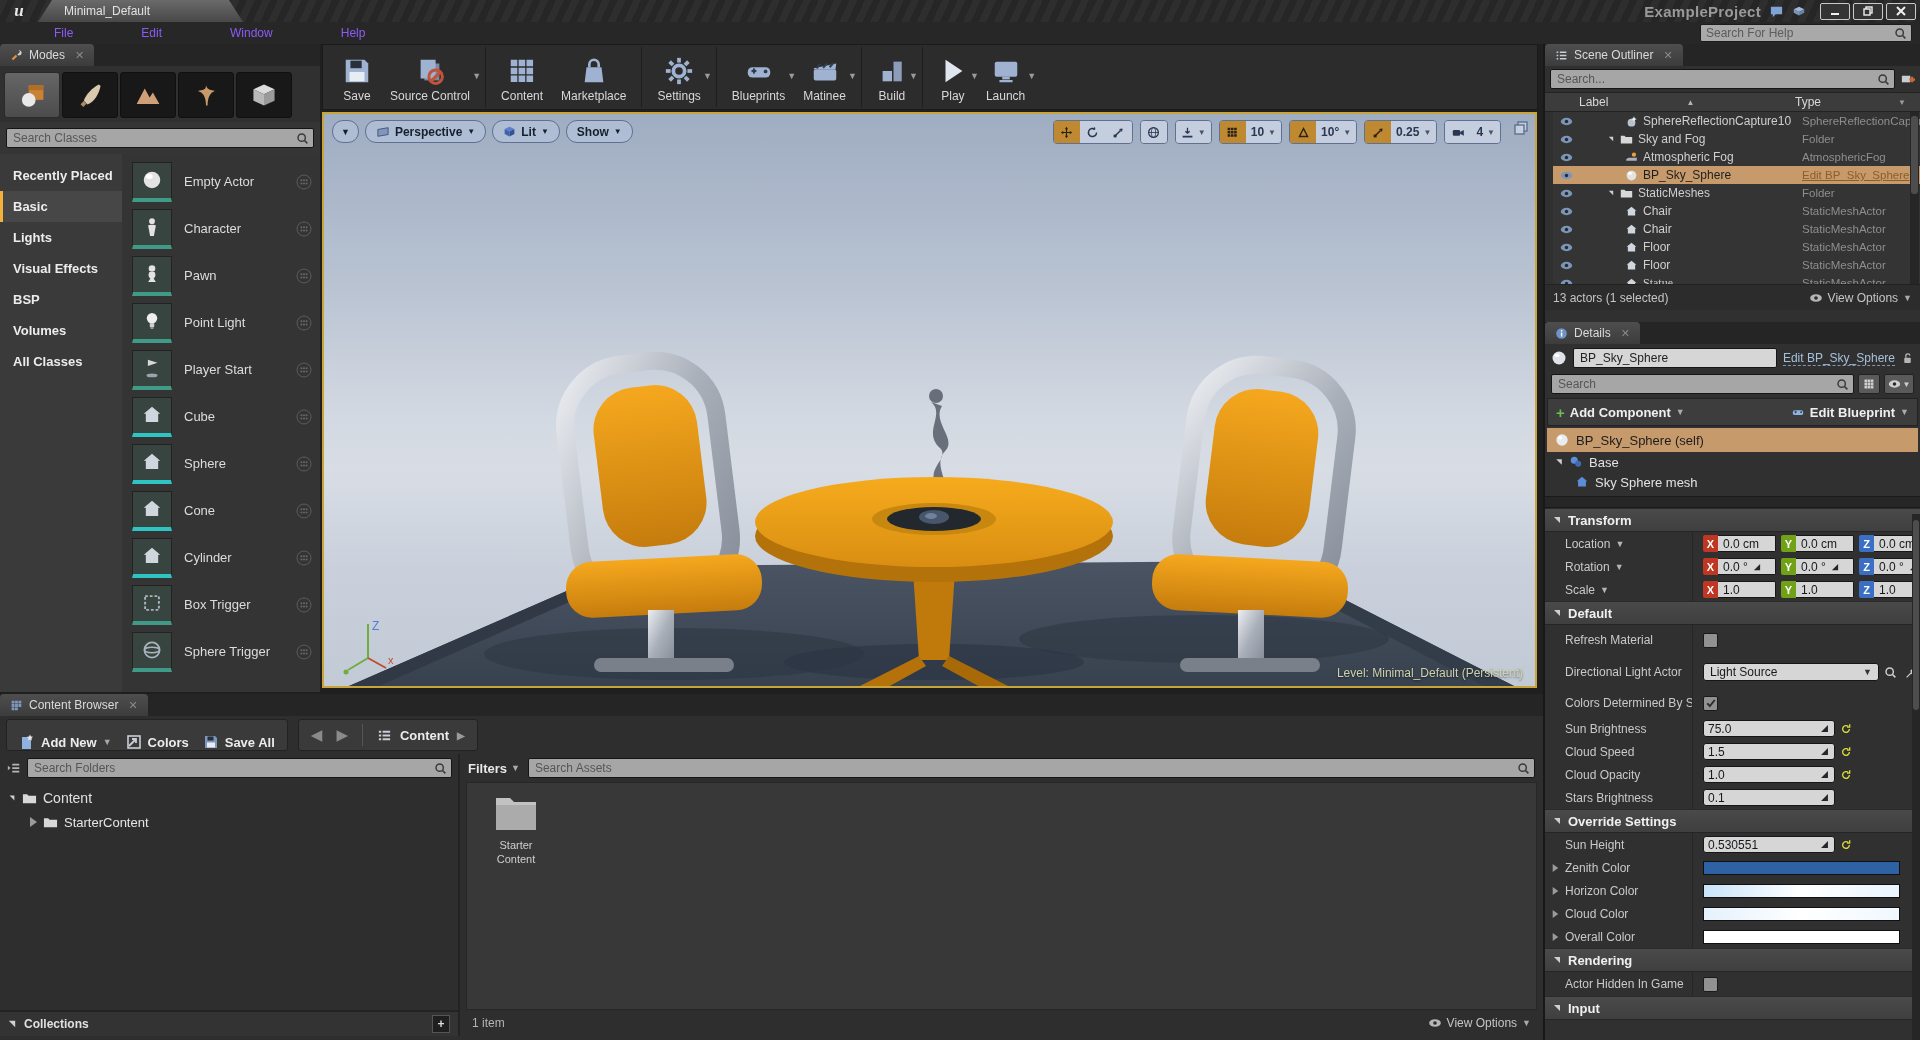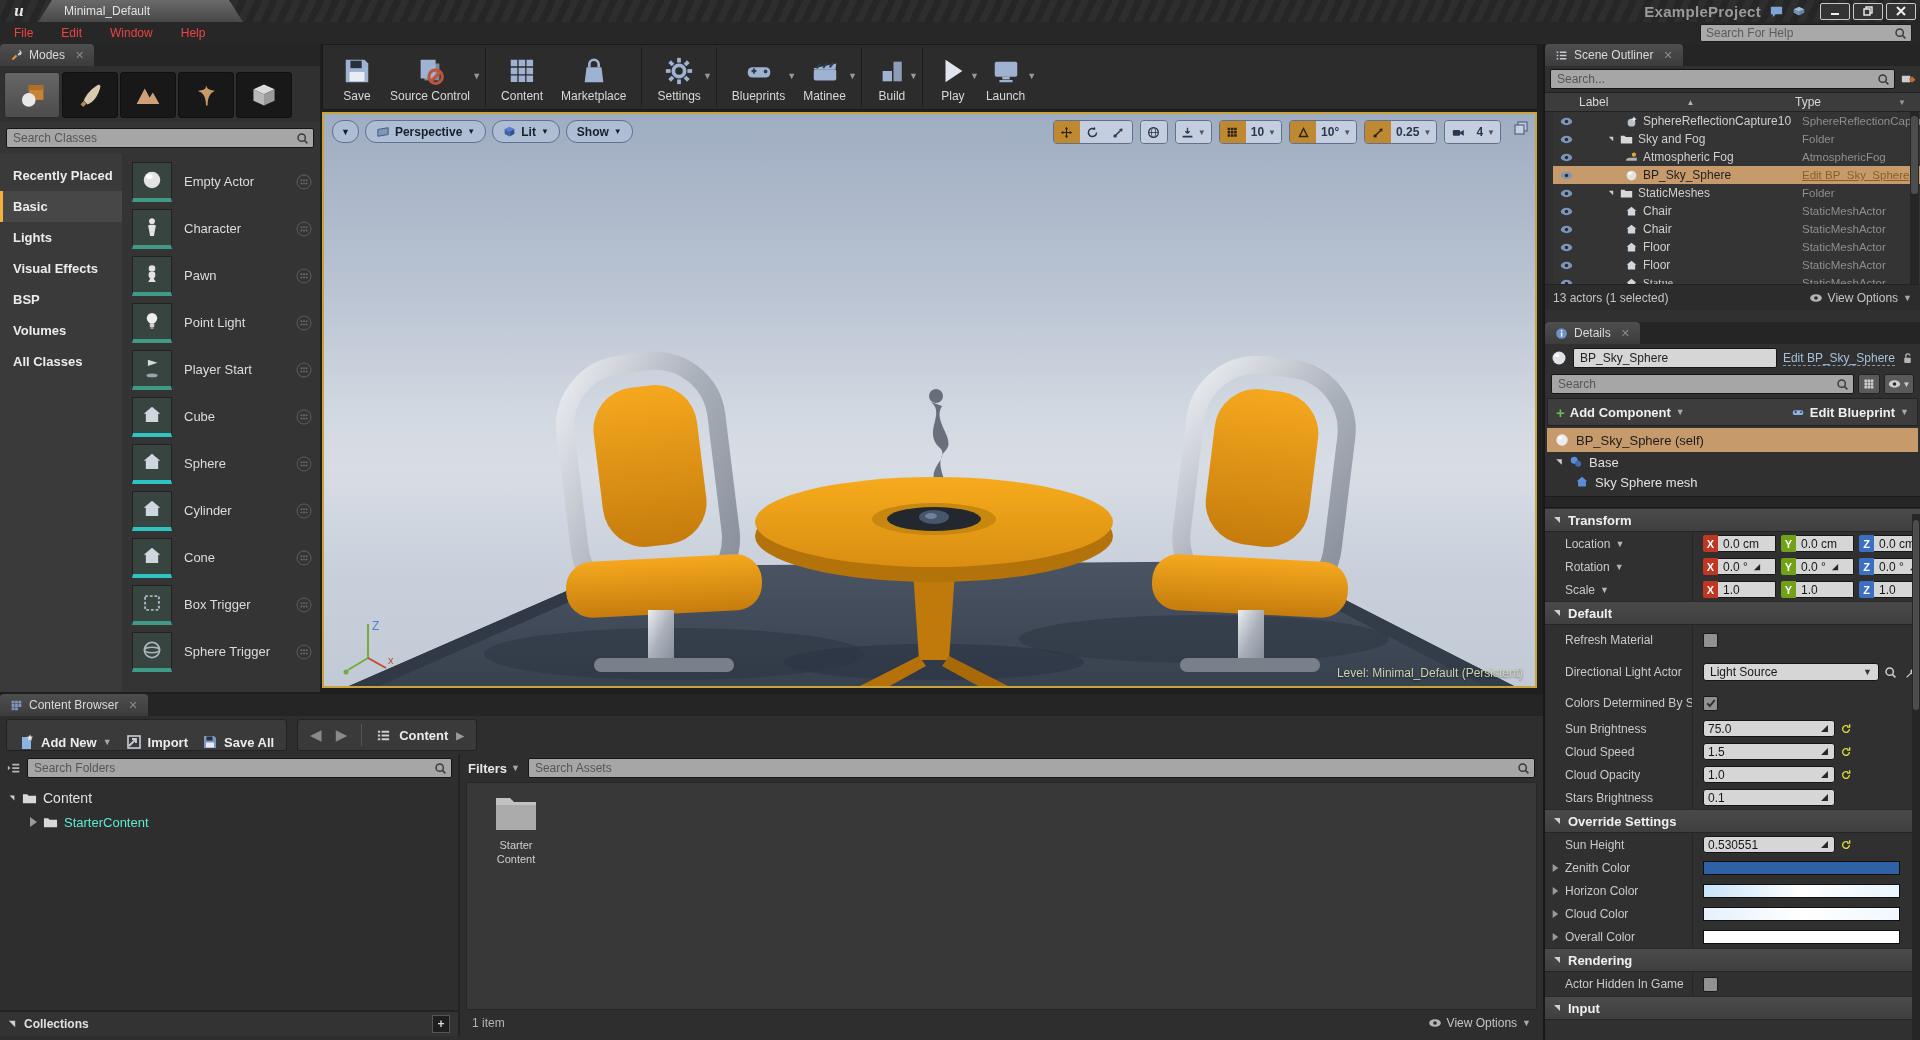--- a/index.html
+++ b/index.html
@@ -22,21 +22,21 @@
   .tb-right { position:absolute; right:4px; top:0; height:22px; display:flex; align-items:center; gap:8px; }
   .proj-title { color:#9a9a9a; font-weight:bold; font-size:15px; letter-spacing:.3px; }
   .tb-ic { color:#7ea3d4; }
   .winbtns { display:flex; gap:3px; margin-left:6px; }
   .winbtn { width:30px; height:17px; background:#343434; border:1px solid #c9c9c9; border-radius:2px;
     display:flex; align-items:center; justify-content:center; color:#f0f0f0; }
 
   
   .menubar { position:absolute; left:0; top:22px; width:1920px; height:22px; background:#272727;
     display:flex; align-items:center; }
-  .menu-item { padding:0 14px; color:#ef4444; font-size:12px; cursor:default; }
+  .menu-item { padding:0 14px; color:#8b5cf6; font-size:12px; cursor:default;margin-left:40px; }
   .help-search { position:absolute; right:8px; top:2px; width:212px; height:18px; background:#a9a9a9;
     border:1px solid #1c1c1c; border-radius:2px; display:flex; align-items:center; }
   .help-search input { flex:1; border:none; background:transparent; font-size:12px; color:#333; padding:0 5px; outline:none; font-family:inherit;}
   .help-search input::placeholder { color:#5c5c5c; }
   .srch-ic { color:#3a3a3a; margin-right:4px; flex:none; }
 
   
   .panel-tabrow { display:flex; align-items:flex-end; height:22px; background:#252525; }
   .panel-tab { height:22px; background:linear-gradient(#4e4e4e,#3c3c3c); border-radius:4px 4px 0 0;
     display:flex; align-items:center; gap:6px; padding:0 10px; color:#dadada; font-size:12px; }
@@ -103,21 +103,21 @@
   .cb-btn { display:flex; align-items:center; gap:6px; color:#ececec; font-weight:bold; font-size:13px;margin-top:14px; }
   .cb-dd { font-size:9px; color:#aaa; }
   .nav-arrow { color:#8a8a8a; font-size:15px; }
   .crumb { display:flex; align-items:center; gap:8px; color:#ececec; font-weight:bold; font-size:13px; }
   .cb-body { display:flex; height:282px; }
   .cb-left { width:460px; border-right:2px solid #232323; display:flex; flex-direction:column; }
   .cb-right { flex:1; display:flex; flex-direction:column; position:relative; }
   .folders-search { display:flex; align-items:center; gap:5px; padding:4px 6px; }
   .tree { flex:1; padding:4px 8px; }
   .tree-row { display:flex; align-items:center; gap:6px; height:24px; color:#e0e0e0; font-size:14px; }
-  .tree-row.child { padding-left:22px; color:#5eead4; font-size:13px; }
+  .tree-row.child { padding-left:22px; color:#e5e5e5; font-size:13px; }
   .tri-col { width:0; height:0; border-top:5px solid transparent; border-bottom:5px solid transparent; border-left:7px solid #9a9a9a; }
   .collections { height:26px; border-top:2px solid #232323; display:flex; align-items:center; gap:8px; padding:0 8px; background:#333; }
   .collections .plus-btn { margin-left:auto; width:18px; height:18px; background:#1f1f1f; border:1px solid #555;
     color:#ddd; display:flex; align-items:center; justify-content:center; font-weight:bold; }
   .filter-row { display:flex; align-items:center; gap:8px; padding:4px 8px; }
   .filters-lbl { color:#e8e8e8; font-weight:bold; font-size:13px; display:flex; gap:4px; align-items:center; }
   .assets-area { flex:1; background:#383838; margin:0 6px; border:1px solid #272727; position:relative; padding:10px 14px; }
   .asset-tile { width:70px; display:flex; flex-direction:column; align-items:center; gap:6px; }
   .asset-tile .albl { color:#cfcfcf; font-size:11px; text-align:center; width:56px; line-height:1.25; }
   .cb-footer { height:26px; display:flex; align-items:center; padding:0 12px; color:#b5b5b5; }
@@ -477,42 +477,42 @@
                 </g>
               </svg>
             </span>
           </div>
           <div class="place-item">
             <span class="pi-thumb bright">
               <svg width="22" height="22" viewBox="0 0 16 16">
                 <path d="M8 2 L14 7 L12.5 7 L12.5 13 L3.5 13 L3.5 7 L2 7 Z" fill="#cfd6de"></path>
               </svg>
             </span>
-            <span class="pi-label">Cylinder</span>
+            <span class="pi-label">Cone</span>
             <span class="pi-grip">
               <svg width="16" height="16" viewBox="0 0 16 16">
                 <circle cx="8" cy="8" r="7" fill="none" stroke="#6a6a6a" stroke-width="1"></circle>
                 <g fill="#7a7a7a">
                   <circle cx="5.4" cy="6.2" r="1"></circle>
                   <circle cx="8" cy="6.2" r="1"></circle>
                   <circle cx="10.6" cy="6.2" r="1"></circle>
                   <circle cx="5.4" cy="9.4" r="1"></circle>
                   <circle cx="8" cy="9.4" r="1"></circle>
                   <circle cx="10.6" cy="9.4" r="1"></circle>
                 </g>
               </svg>
             </span>
           </div>
           <div class="place-item">
             <span class="pi-thumb bright">
               <svg width="22" height="22" viewBox="0 0 16 16">
                 <path d="M8 2 L14 7 L12.5 7 L12.5 13 L3.5 13 L3.5 7 L2 7 Z" fill="#cfd6de"></path>
               </svg>
             </span>
-            <span class="pi-label">Cone</span>
+            <span class="pi-label">Cylinder</span>
             <span class="pi-grip">
               <svg width="16" height="16" viewBox="0 0 16 16">
                 <circle cx="8" cy="8" r="7" fill="none" stroke="#6a6a6a" stroke-width="1"></circle>
                 <g fill="#7a7a7a">
                   <circle cx="5.4" cy="6.2" r="1"></circle>
                   <circle cx="8" cy="6.2" r="1"></circle>
                   <circle cx="10.6" cy="6.2" r="1"></circle>
                   <circle cx="5.4" cy="9.4" r="1"></circle>
                   <circle cx="8" cy="9.4" r="1"></circle>
                   <circle cx="10.6" cy="9.4" r="1"></circle>
@@ -940,21 +940,21 @@
           <span>Add New</span>
             <span class="cb-dd">▼</span>
         </div>
         <div class="cb-btn">
           <span style="color:#c8cdd6;">
               <svg width="16" height="16" viewBox="0 0 16 16">
                 <rect x="2" y="2" width="12" height="12" fill="none" stroke="currentColor" stroke-width="1.6"></rect>
                 <path d="M3 12 L10 5 M10 9 L10 5 L6 5" stroke="currentColor" stroke-width="1.8" fill="none"></path>
               </svg>
             </span>
-          <span>Import</span>
+          <span>Colors</span>
         </div>
         <div class="cb-btn">
           <span style="color:#7f96bd;">
               <svg width="16" height="16" viewBox="0 0 16 16">
                 <path d="M2 2 h10 l2 2 v10 h-12 z" fill="currentColor"></path>
                 <rect x="4.5" y="2.5" width="6" height="4" fill="#28303c"></rect>
                 <rect x="4" y="8.5" width="8" height="5" fill="#e8edf4"></rect>
               </svg>
             </span>
           <span>Save All</span>

